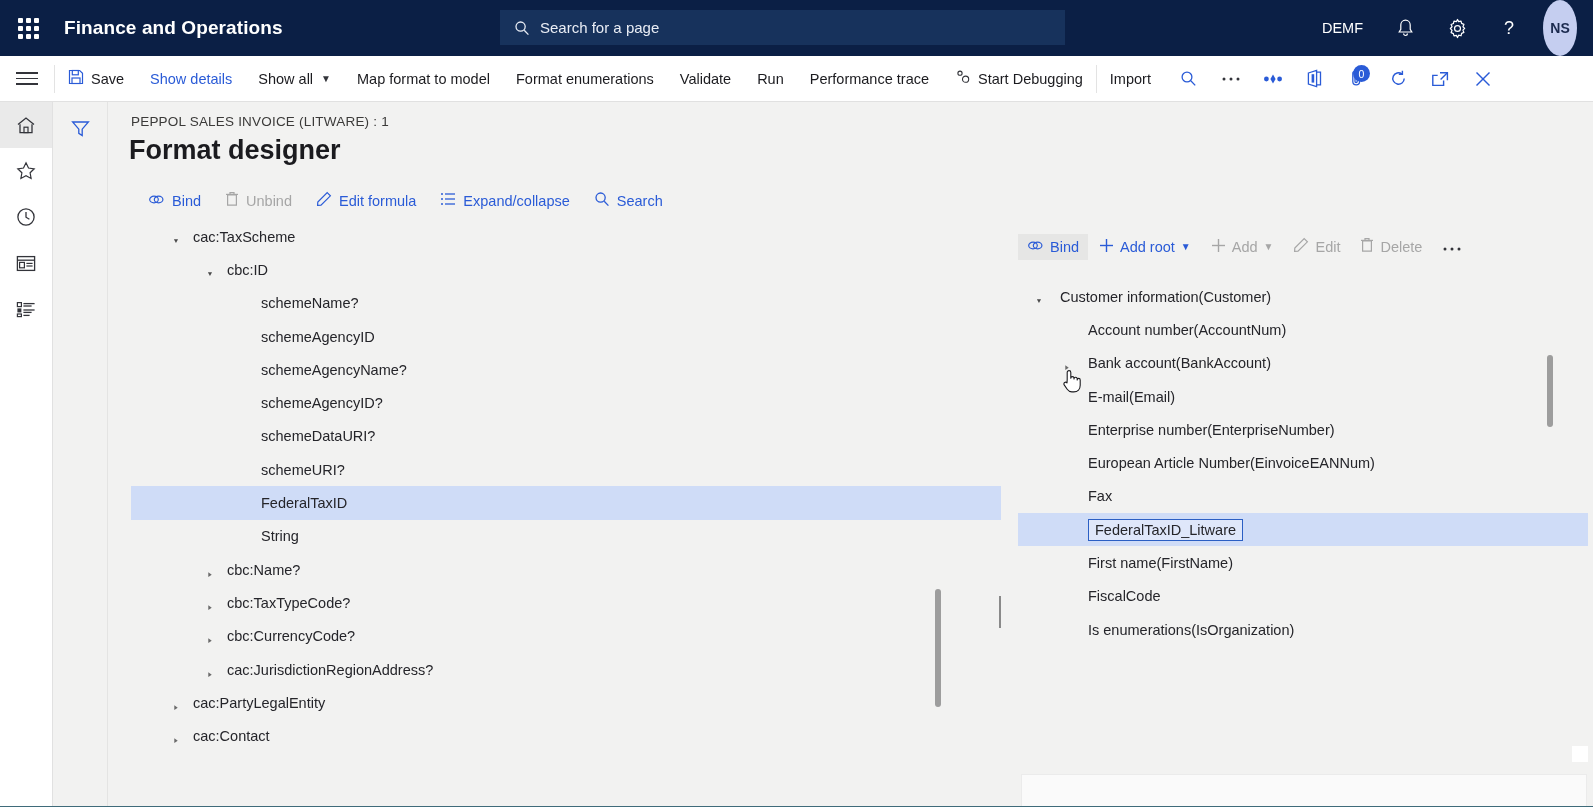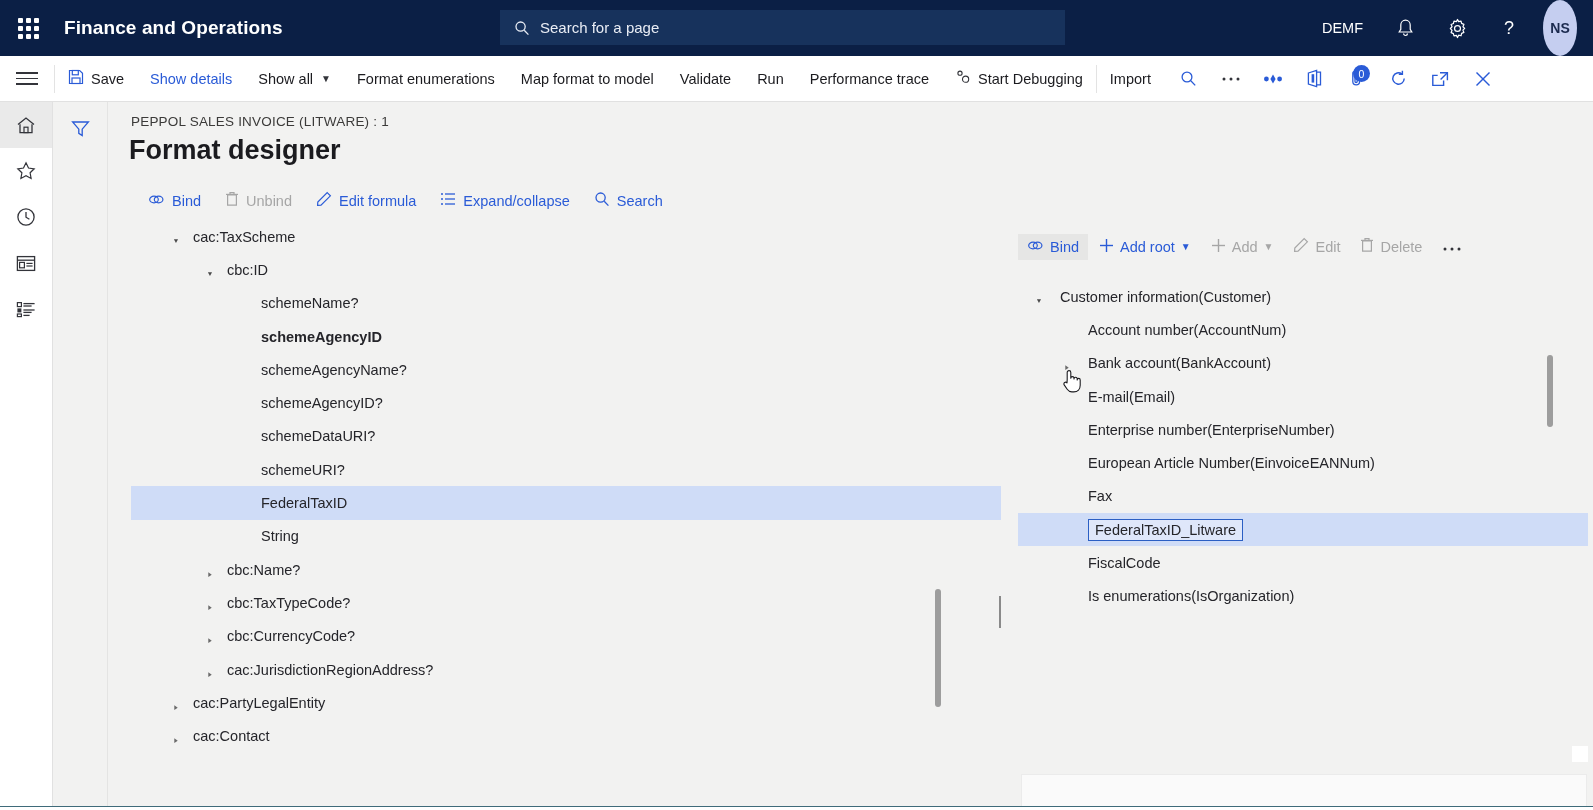--- a/index.html
+++ b/index.html
@@ -198,24 +198,24 @@
     <div class="cmd-item accent">
       <span>Show details</span>
     </div>
 
     <div class="cmd-item">
       <span>Show all</span>
       <span class="cmd-chev">▼</span>
     </div>
 
     <div class="cmd-item">
+      <span>Map format to model</span>
+    </div>
+    <div class="cmd-item">
       <span>Format enumerations</span>
-    </div>
-    <div class="cmd-item">
-      <span>Map format to model</span>
     </div>
     <div class="cmd-item">
       <span>Validate</span>
     </div>
     <div class="cmd-item">
       <span>Run</span>
     </div>
     <div class="cmd-item">
       <span>Performance trace</span>
     </div>
@@ -408,21 +408,21 @@
         <div class="node">
           <span style="position:absolute;left:72px;display:block;">
             <span class="arrow" style="transform:scaleX(.78) scaleY(.72);">▼</span>
           </span>
           <span class="lbl" style="margin-left:96px;">cbc:ID</span>
         </div>
         <div class="node">
           <span class="lbl" style="margin-left:130px;">schemeName?</span>
         </div>
         <div class="node">
-          <span class="lbl" style="margin-left:130px;font-weight:bold;">schemeAgencyID</span>
+          <span class="lbl" style="margin-left:130px;">schemeAgencyID</span>
         </div>
         <div class="node">
           <span class="lbl" style="margin-left:130px;">schemeAgencyName?</span>
         </div>
         <div class="node">
           <span class="lbl" style="margin-left:130px;">schemeAgencyID?</span>
         </div>
         <div class="node">
           <span class="lbl" style="margin-left:130px;">schemeDataURI?</span>
         </div>
@@ -551,20 +551,23 @@
         <div class="node">
           <span class="lbl" style="margin-left:70px;">European Article Number(EinvoiceEANNum)</span>
         </div>
         <div class="node">
           <span class="lbl" style="margin-left:70px;">Fax</span>
         </div>
         <div class="node sel boxed">
           <span class="lbl" style="margin-left:70px;">FederalTaxID_Litware</span>
         </div>
         <div class="node">
+          <span class="lbl" style="margin-left:70px;">First name(FirstName)</span>
+        </div>
+        <div class="node">
           <span class="lbl" style="margin-left:70px;">FiscalCode</span>
         </div>
         <div class="node">
           <span class="lbl" style="margin-left:70px;">Is enumerations(IsOrganization)</span>
         </div>
       </div>
 
     <div class="sb" style="left:1494px; top:253px; height:72px;"></div>
 
     <div class="whitechip"></div>

